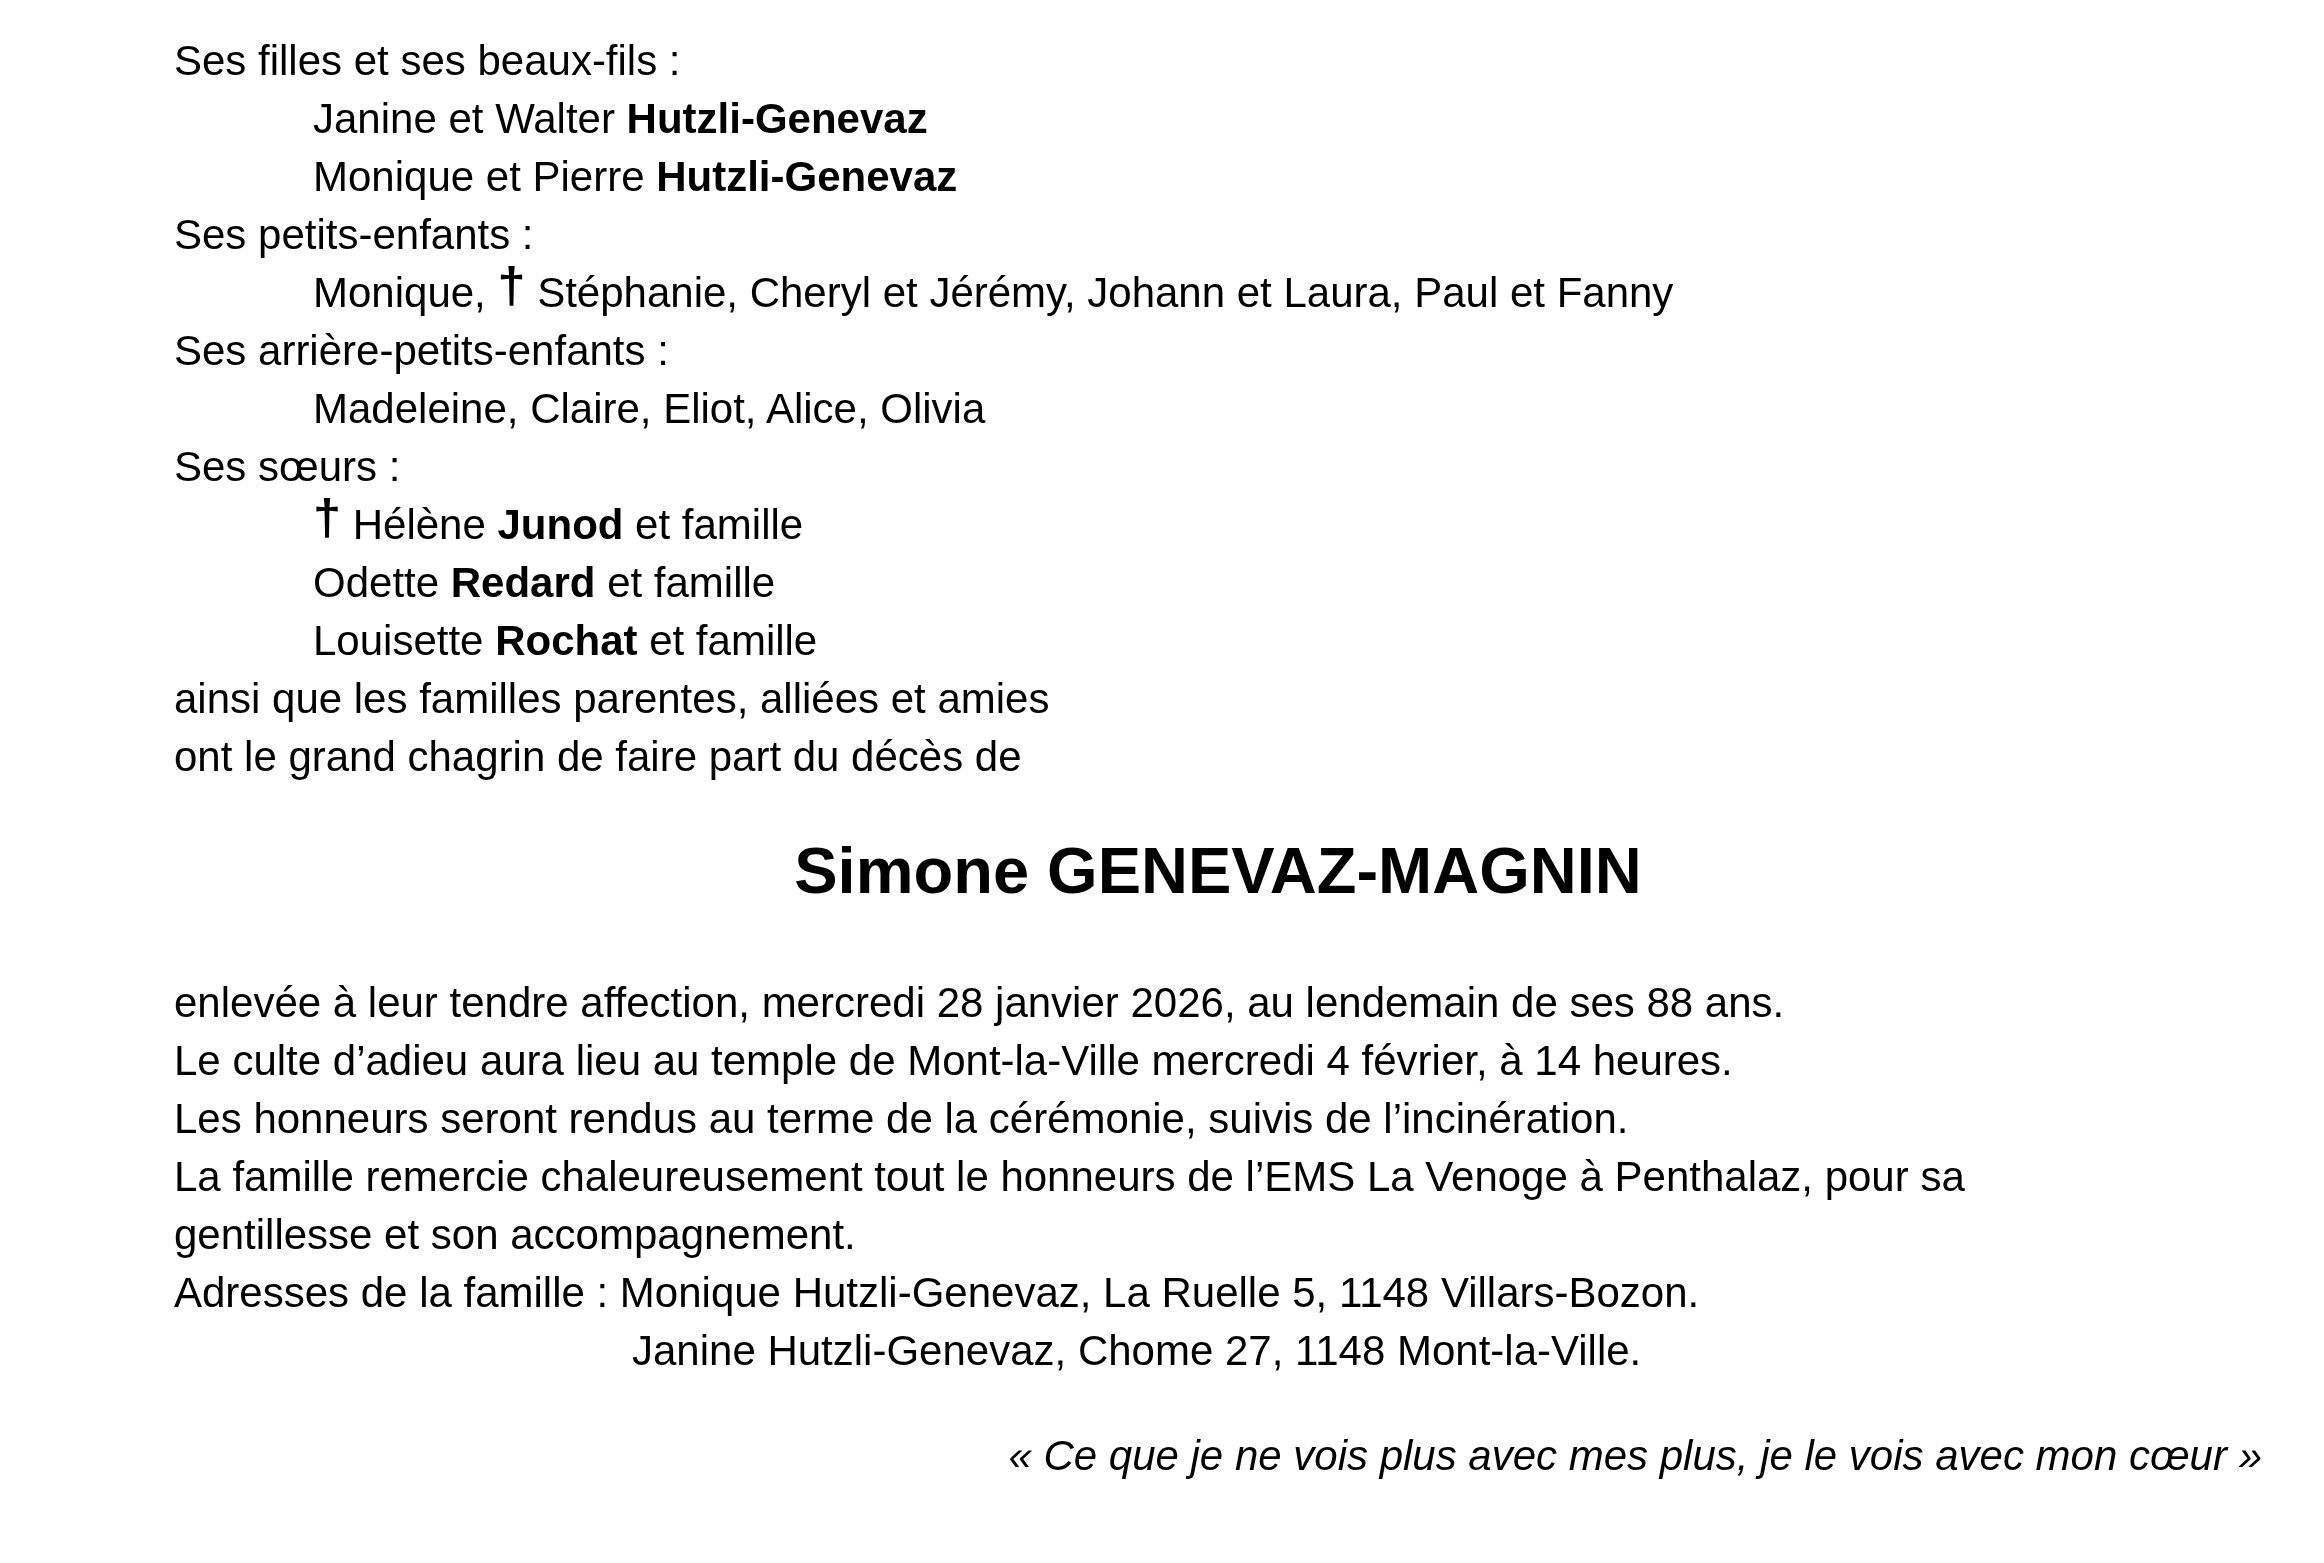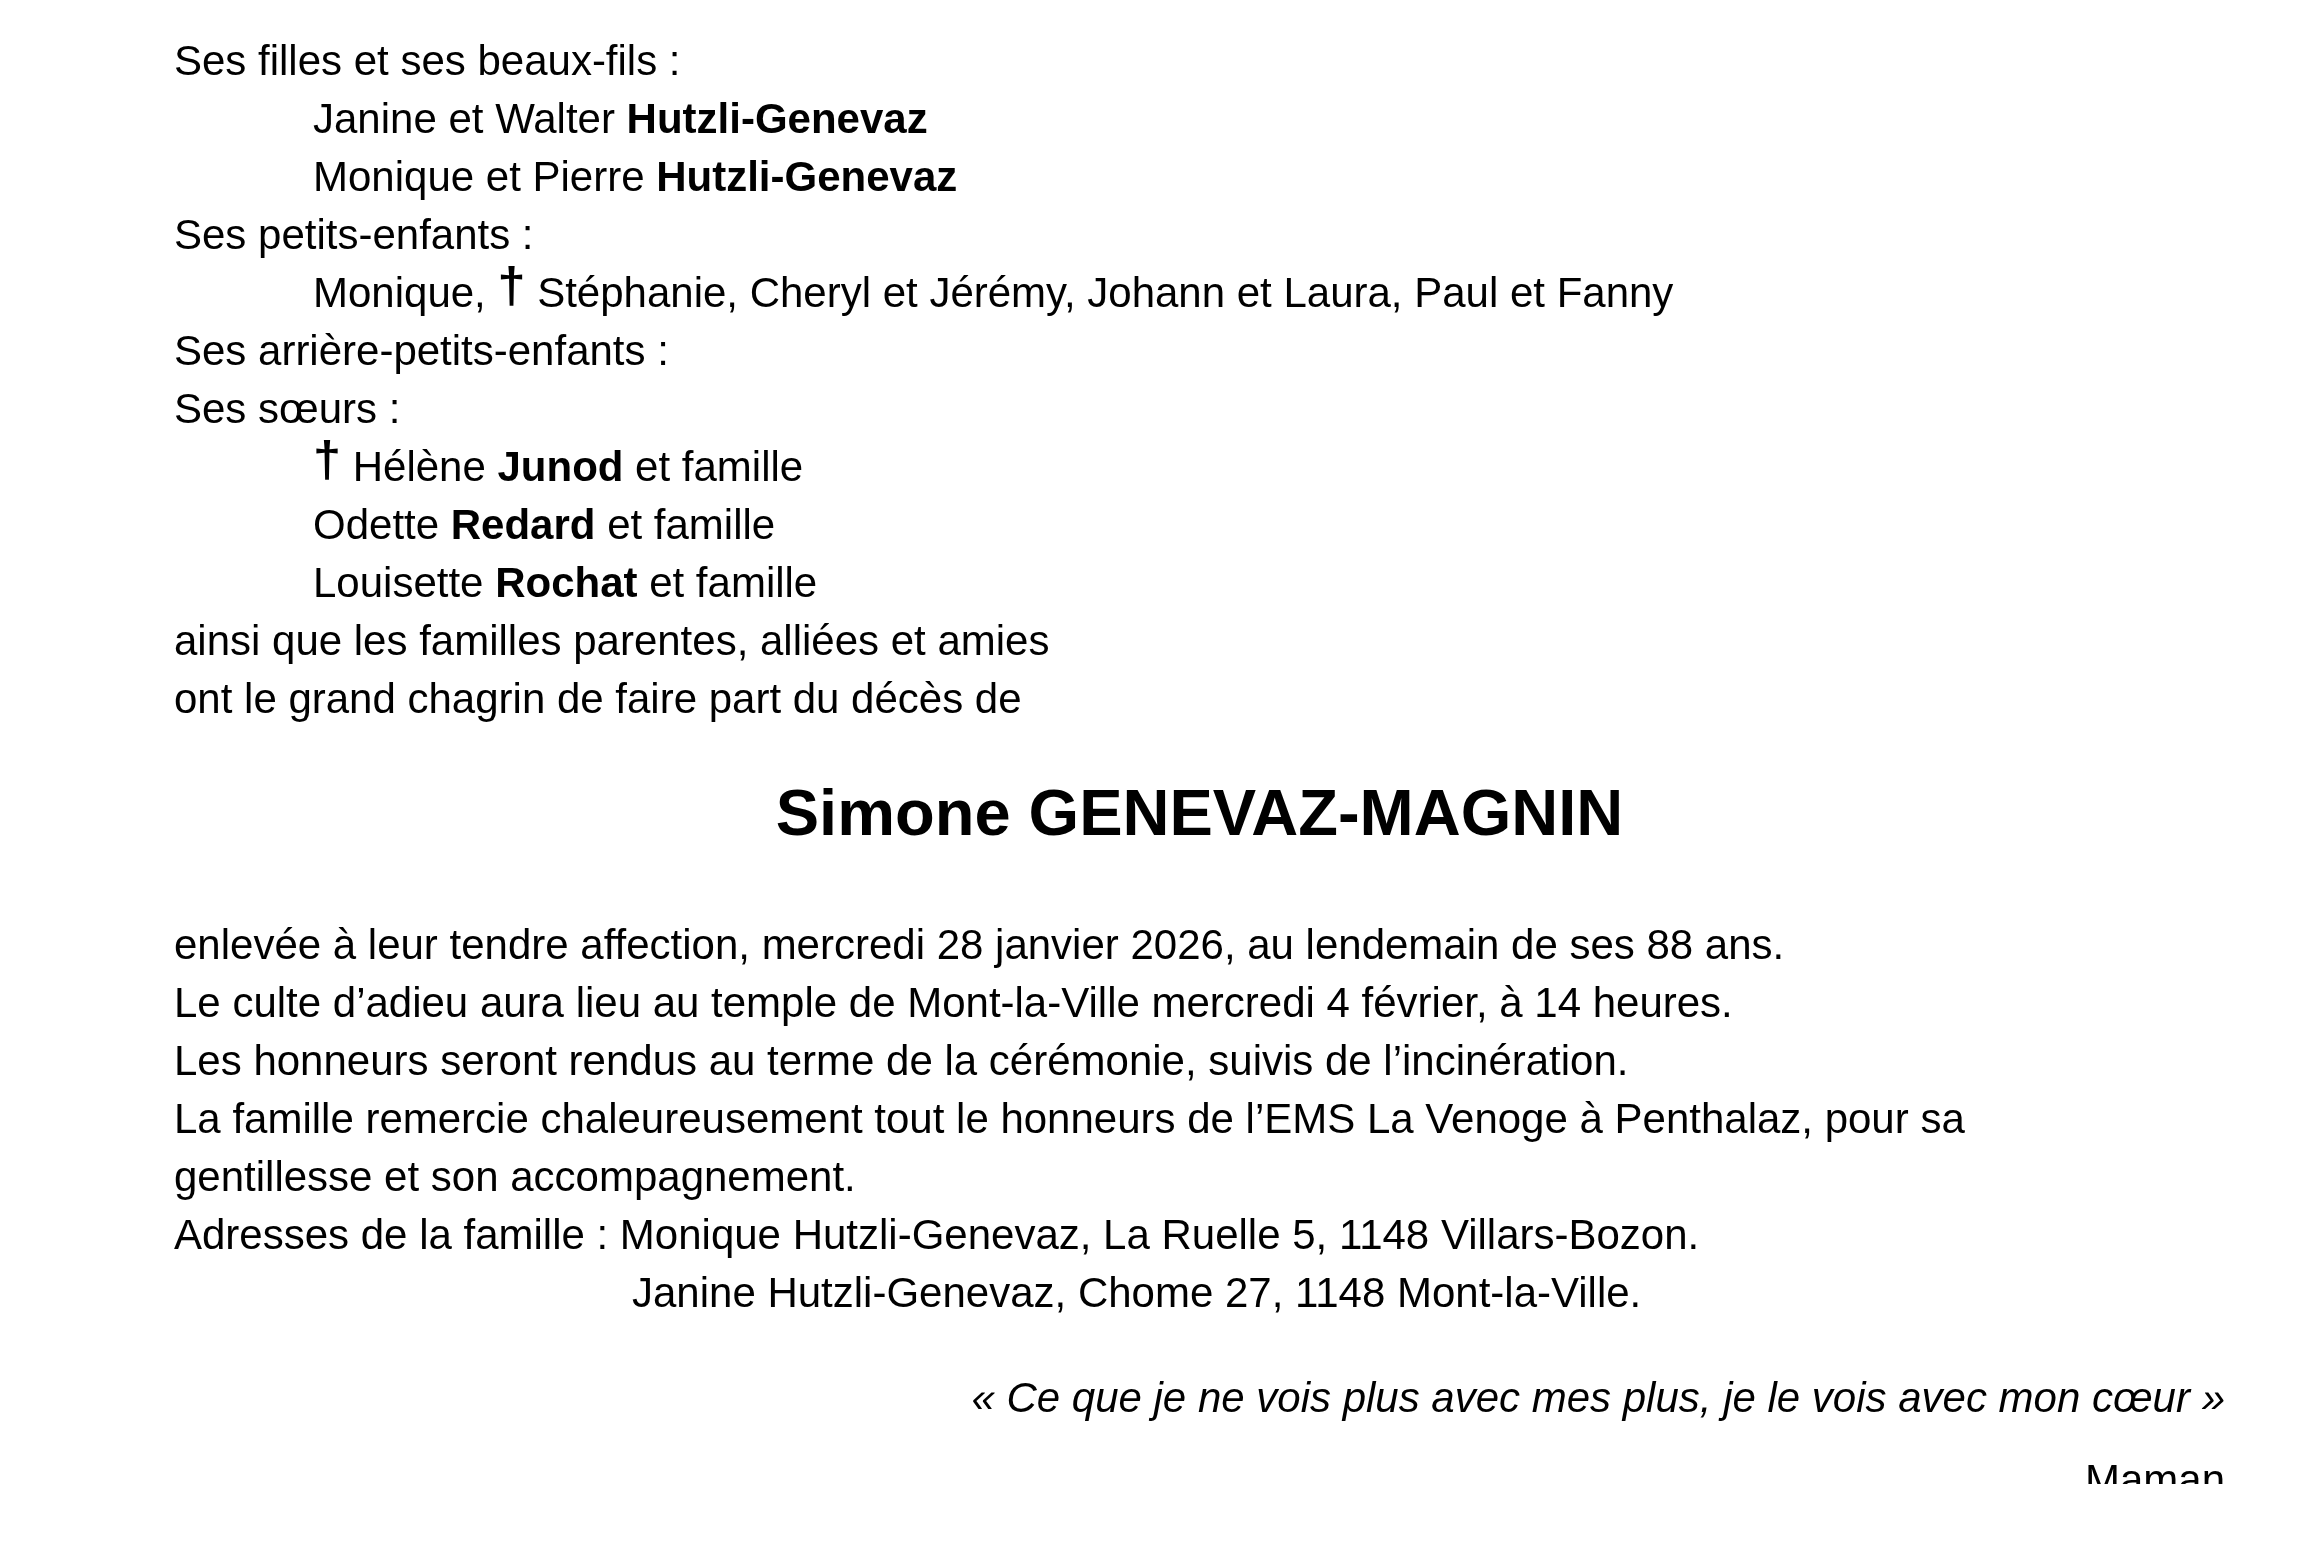--- a/index.html
+++ b/index.html
@@ -10,21 +10,21 @@
   .page {
     position: relative;
     width: 2324px;
     height: 1484px;
     box-sizing: border-box;
     background: #ffffff;
     color: #000000;
     font-family: "Liberation Sans", sans-serif;
     font-size: 42px;
     line-height: 58px;
-    padding: 32px 99px 0 174px;
+    padding: 32px 62px 0 174px;
     overflow: hidden;
   }
   .line {
     white-space: nowrap;
   }
   .indent {
     padding-left: 139px;
   }
   .indent2 {
     padding-left: 458px;
@@ -65,20 +65,21 @@
 
 <div class="page">
 
   <section id="family-intro">
       <div class="line"><span>Ses filles et ses beaux-fils :</span></div>
       <div class="line indent"><span>Janine et Walter </span><span class="b">Hutzli-Genevaz</span></div>
       <div class="line indent"><span>Monique et Pierre </span><span class="b">Hutzli-Genevaz</span></div>
       <div class="line"><span>Ses petits-enfants :</span></div>
       <div class="line indent"><span>Monique, </span><span class="dagger">†</span><span> Stéphanie, Cheryl et Jérémy, Johann et Laura, Paul et Fanny</span></div>
       <div class="line"><span>Ses arrière-petits-enfants :</span></div>
+      <div class="line indent"><span>Madeleine, Claire, Eliot, Alice, Olivia</span></div>
       <div class="line"><span>Ses sœurs :</span></div>
       <div class="line indent"><span class="dagger">†</span><span> Hélène </span><span class="b">Junod</span><span> et famille</span></div>
       <div class="line indent"><span>Odette </span><span class="b">Redard</span><span> et famille</span></div>
       <div class="line indent"><span>Louisette </span><span class="b">Rochat</span><span> et famille</span></div>
       <div class="line"><span>ainsi que les familles parentes, alliées et amies</span></div>
       <div class="line"><span>ont le grand chagrin de faire part du décès de</span></div>
     </section>
 
   <h1 class="title">Simone GENEVAZ-MAGNIN</h1>
 

